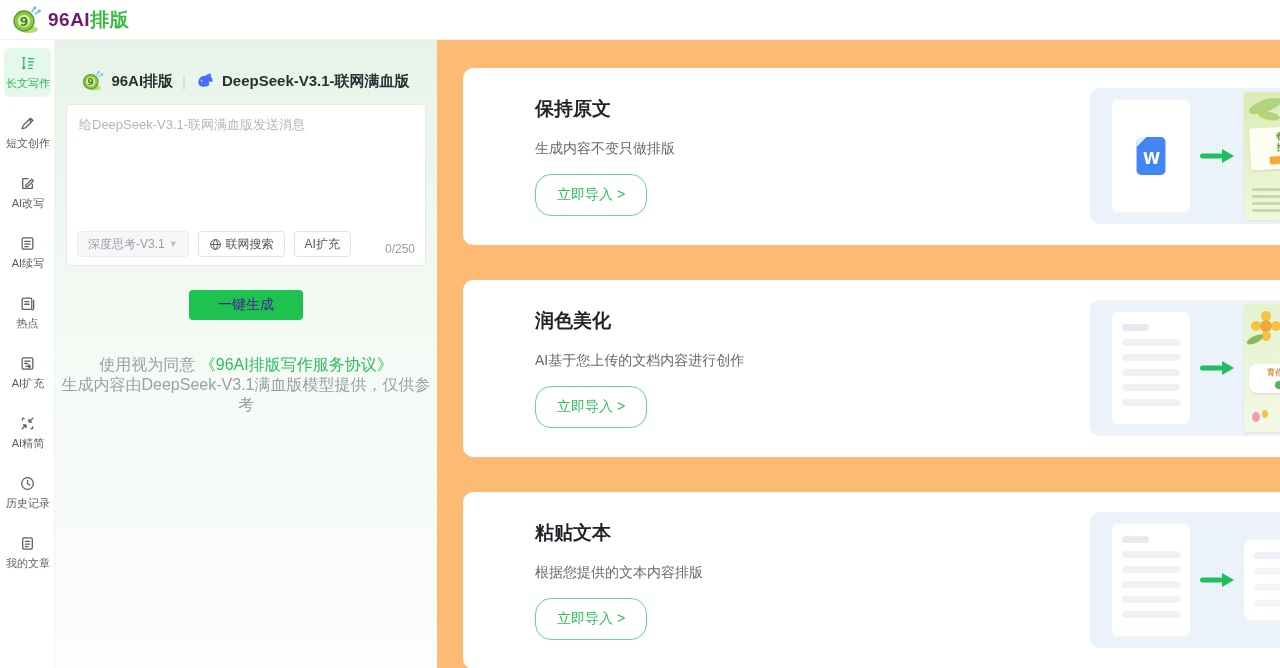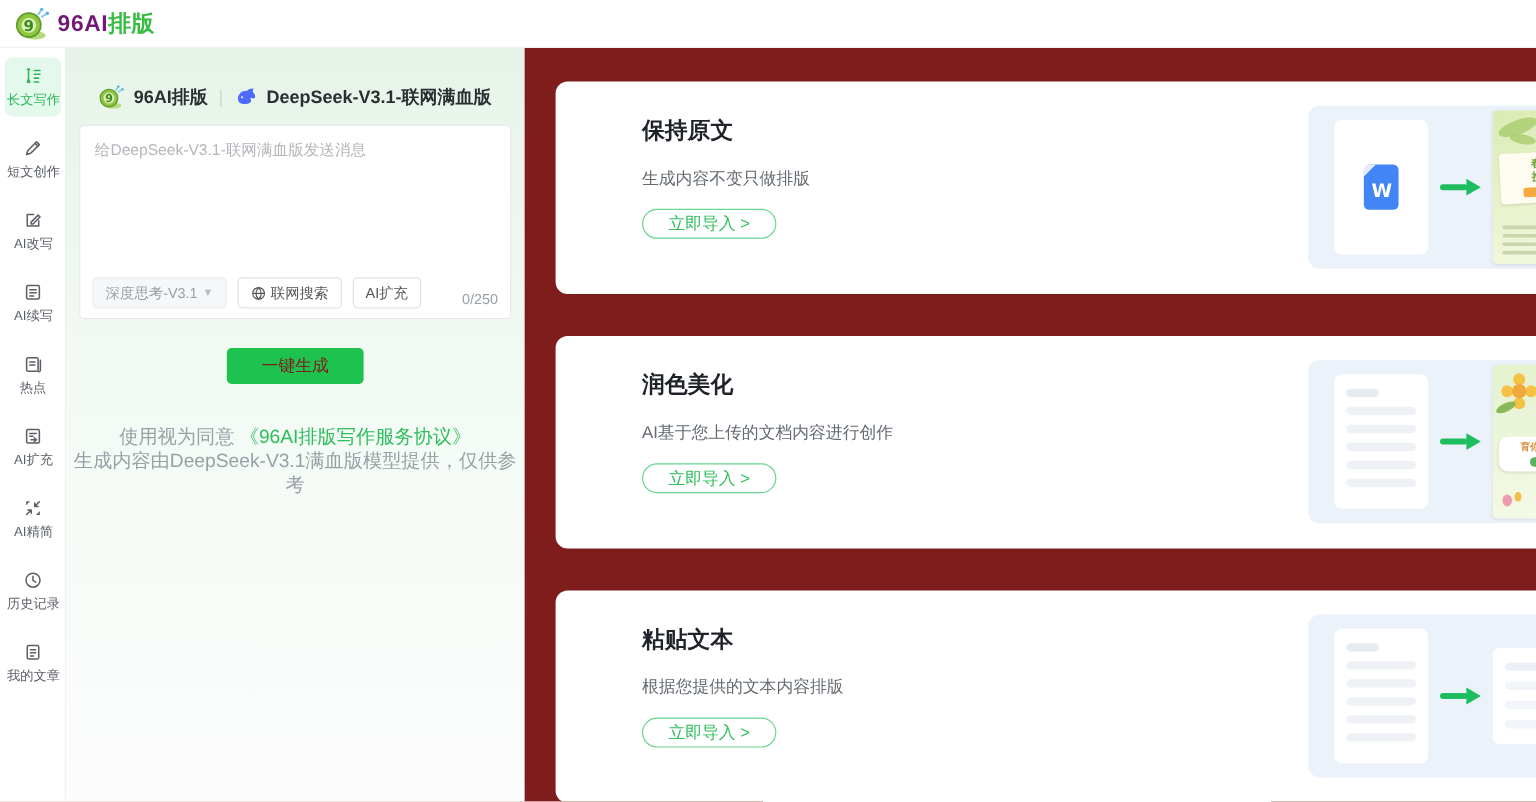--- a/index.html
+++ b/index.html
@@ -44,34 +44,34 @@
   .tool-btn { height:26px; display:inline-flex; align-items:center; gap:4px;
     padding:0 10px; font-size:12px; border-radius:4px; cursor:pointer; }
   .tool-btn.deep { background:#f6f7f8; border:1px solid #ececec; color:#9aa0a6; }
   .tool-btn.ghost { background:#fff; border:1px solid #e2e2e2; color:#555; }
   .tool-btn svg { width:13px; height:13px; stroke:currentColor; fill:none;
     stroke-width:1.2; }
   .caret { font-size:9px; color:#b9bec4; }
   .char-count { margin-left:auto; align-self:flex-end; font-size:12px;
     color:#9aa0a6; padding-bottom:1px; }
   .generate-btn { display:block; margin:24px auto 0; width:114px; height:30px;
-    background:#1ec24e; border:none; border-radius:4px; color:#7f1d1d;
+    background:#1ec24e; border:none; border-radius:4px; color:#4c1d95;
     font-size:14px; cursor:pointer; font-family:Liberation Serif, serif; }
   .terms { margin-top:35px; text-align:center; font-size:16px; color:#9aa0a6;
     line-height:20px; }
   .terms .link { color:#2ebe5c; cursor:pointer; }
 
   
-  .main { flex:1; background:#7f1d1d; padding:28px 16px 0 26px; overflow:hidden; }
+  .main { flex:1; background:#fdba74; padding:28px 16px 0 26px; overflow:hidden; }
   .card { position:relative; height:177px; margin:0 -30px 35px 0; background:#fff;
     border-radius:10px; padding:28px 0 0 72px; }
   .card-title { font-size:19px; font-weight:bold; color:#1f2329; }
   .card-sub { margin-top:18px; font-size:14px; color:#646a70; }
   .cta-btn { margin-top:16px; display:inline-flex; align-items:center;
-    height:25px; padding:0 21px; background:#fff; border:1px solid #67d68e;
+    height:42px; padding:0 21px; background:#fff; border:1px solid #67d68e;
     border-radius:16px; color:#2ebe5c; font-size:14px; cursor:pointer;
     font-family:inherit; }
 
   
   .preview { position:absolute; left:627px; top:20px; width:290px; height:136px;
     background:#ecf2fa; border-radius:10px; display:flex; align-items:center; }
   .p-doc { width:78px; height:112px; background:#fff; border-radius:6px;
     margin-left:22px; flex-shrink:0; display:flex; flex-direction:column;
     align-items:center; justify-content:center; padding:12px 10px; }
   .p-doc.skel { justify-content:flex-start; align-items:flex-start; gap:8px; }

